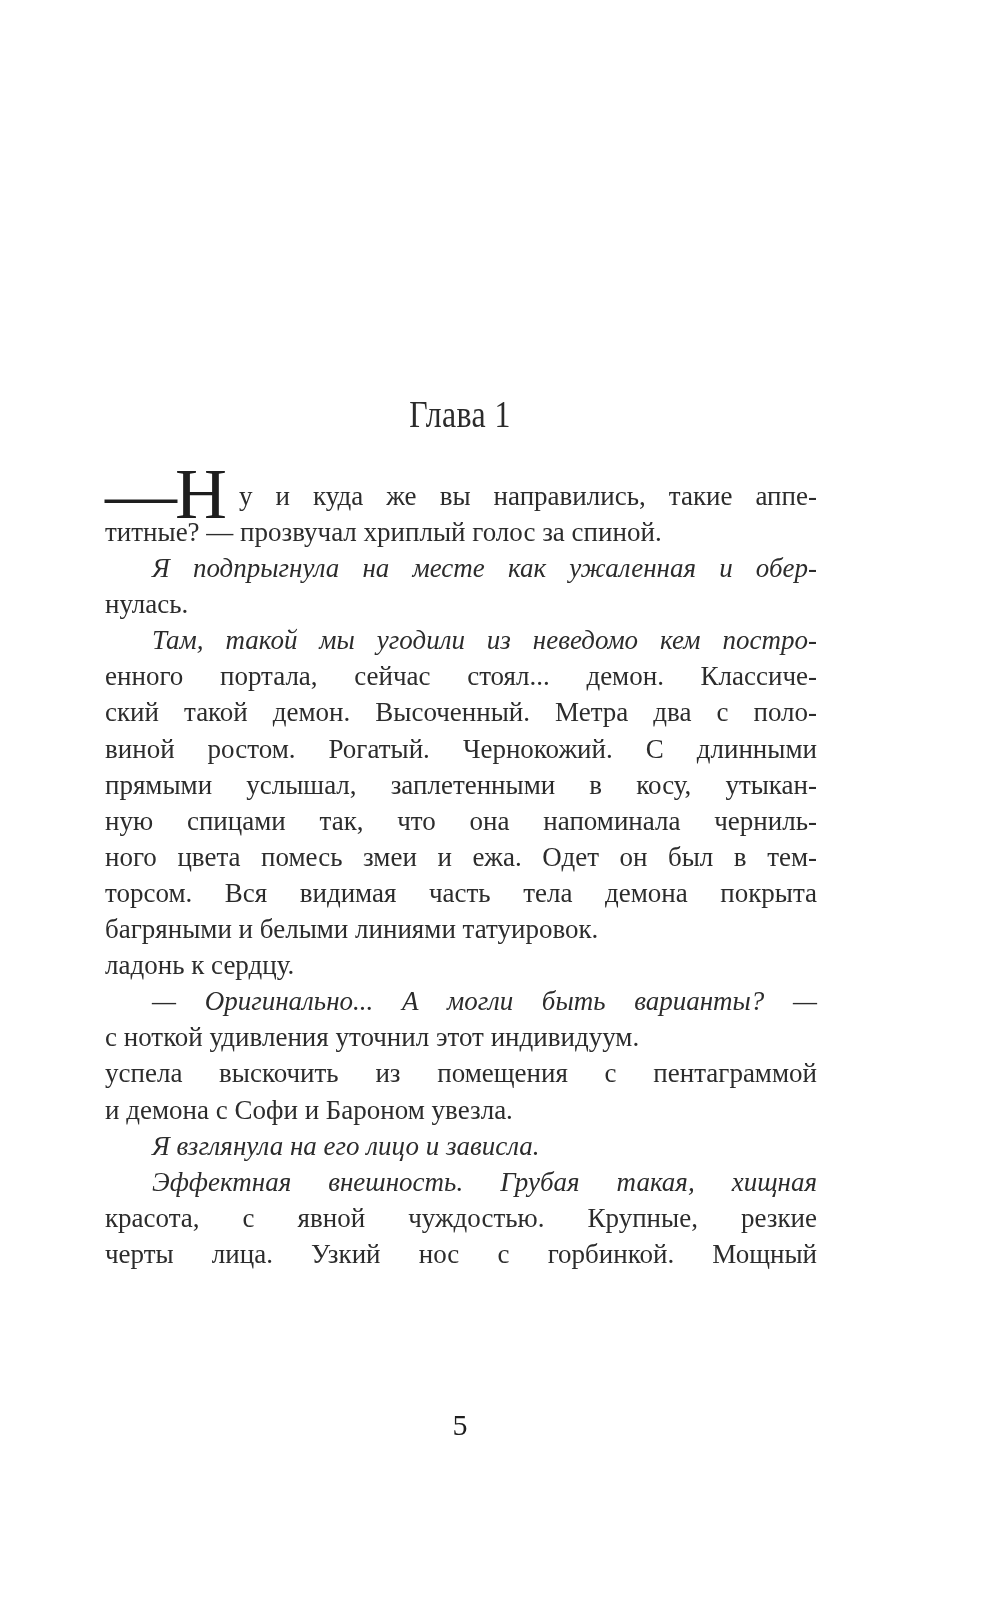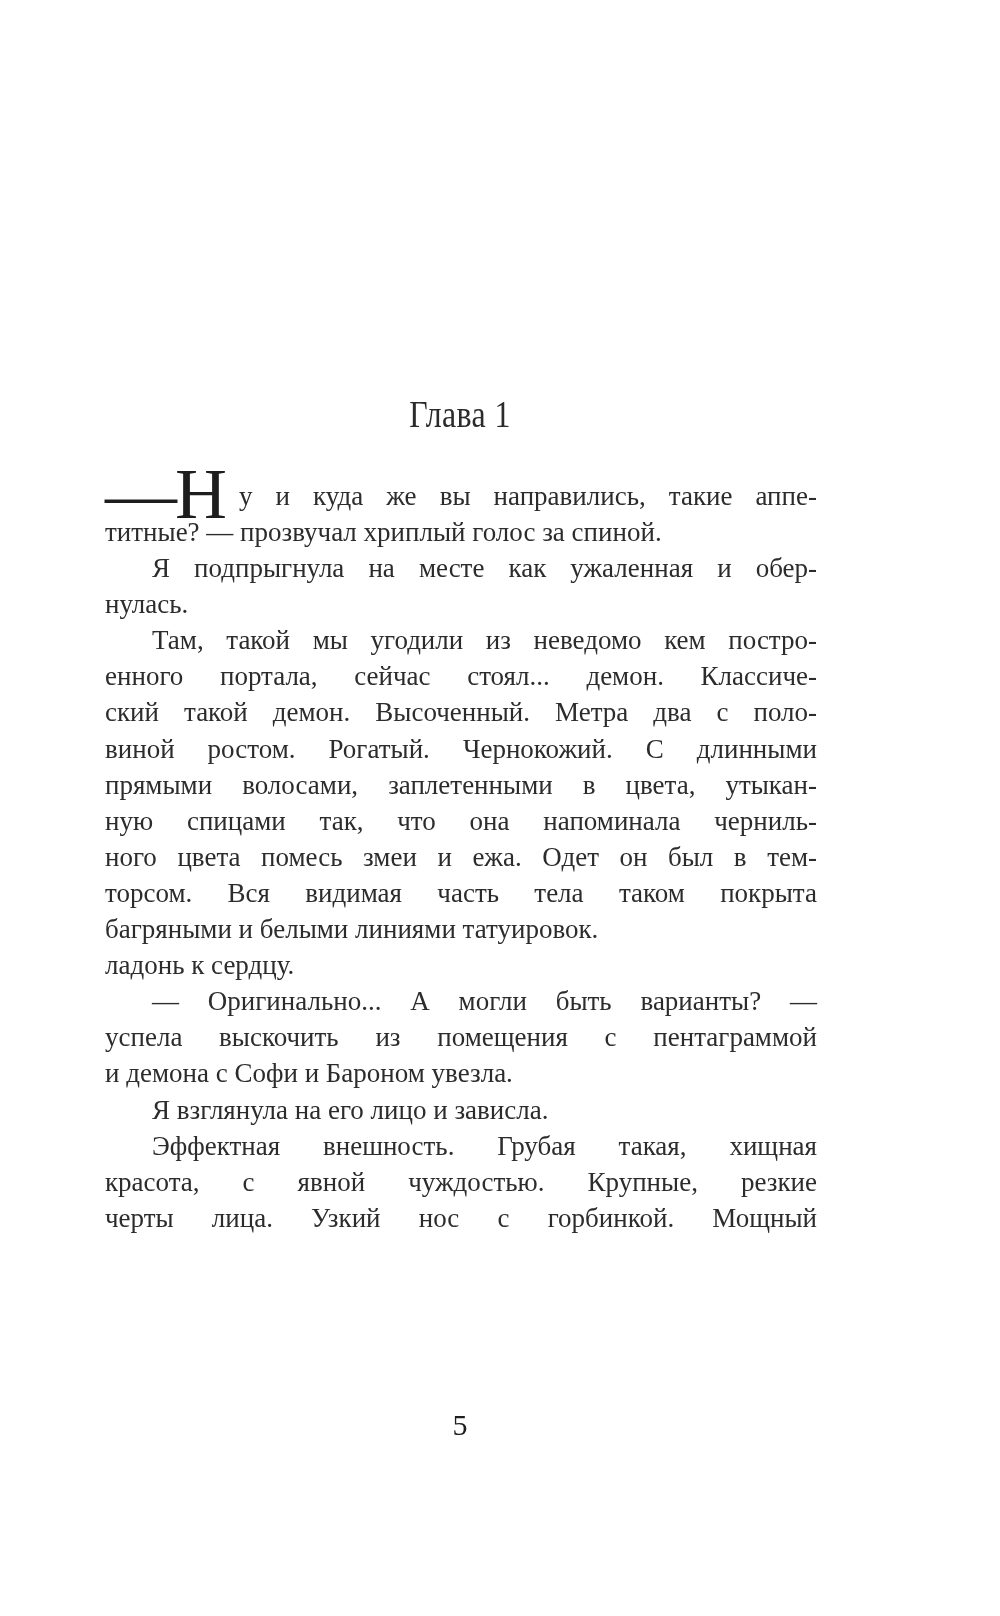--- a/index.html
+++ b/index.html
@@ -51,20 +51,21 @@
       white-space: nowrap;
       text-align: justify;
       text-align-last: justify;
       color: #2c2c2c;
     }
     .line.last {
       text-align-last: left;
     }
     .line.indent {
       padding-left: 47px;
+      font-style: italic;
     }
     .line.first {
       height: 48px;
       line-height: 48px;
       padding-left: 108px;
     }
     .dropcap {
       position: absolute;
       left: 0;
       top: -8px;
@@ -104,27 +105,28 @@
       <span class="dropcap">—Н</span>
       <span class="rest">у и куда же вы направились, такие аппе-</span>
     </div>
     <div class="line last">титные? — прозвучал хриплый голос за спиной.</div>
     <div class="line indent">Я подпрыгнула на месте как ужаленная и обер-</div>
     <div class="line last">нулась.</div>
     <div class="line indent">Там, такой мы угодили из неведомо кем постро-</div>
     <div class="line">енного портала, сейчас стоял... демон. Классиче-</div>
     <div class="line">ский такой демон. Высоченный. Метра два с поло-</div>
     <div class="line">виной ростом. Рогатый. Чернокожий. С длинными</div>
-    <div class="line">прямыми волосами, заплетенными в цвета, утыкан-</div>
+    <div class="line">прямыми услышал, заплетенными в косу, утыкан-</div>
     <div class="line">ную спицами так, что она напоминала черниль-</div>
     <div class="line">ного цвета помесь змеи и ежа. Одет он был в тем-</div>
-    <div class="line">торсом. Вся видимая часть тела таком покрыта</div>
+    <div class="line">торсом. Вся видимая часть тела демона покрыта</div>
     <div class="line last">багряными и белыми линиями татуировок.</div>
     <div class="line last">ладонь к сердцу.</div>
     <div class="line indent">— Оригинально... А могли быть варианты? —</div>
+    <div class="line last">с ноткой удивления уточнил этот индивидуум.</div>
     <div class="line">успела выскочить из помещения с пентаграммой</div>
     <div class="line last">и демона с Софи и Бароном увезла.</div>
     <div class="line indent last">Я взглянула на его лицо и зависла.</div>
     <div class="line indent">Эффектная внешность. Грубая такая, хищная</div>
     <div class="line">красота, с явной чуждостью. Крупные, резкие</div>
     <div class="line">черты лица. Узкий нос с горбинкой. Мощный</div>
   </div>
 
   <div class="page-number">5</div>
 </div>

